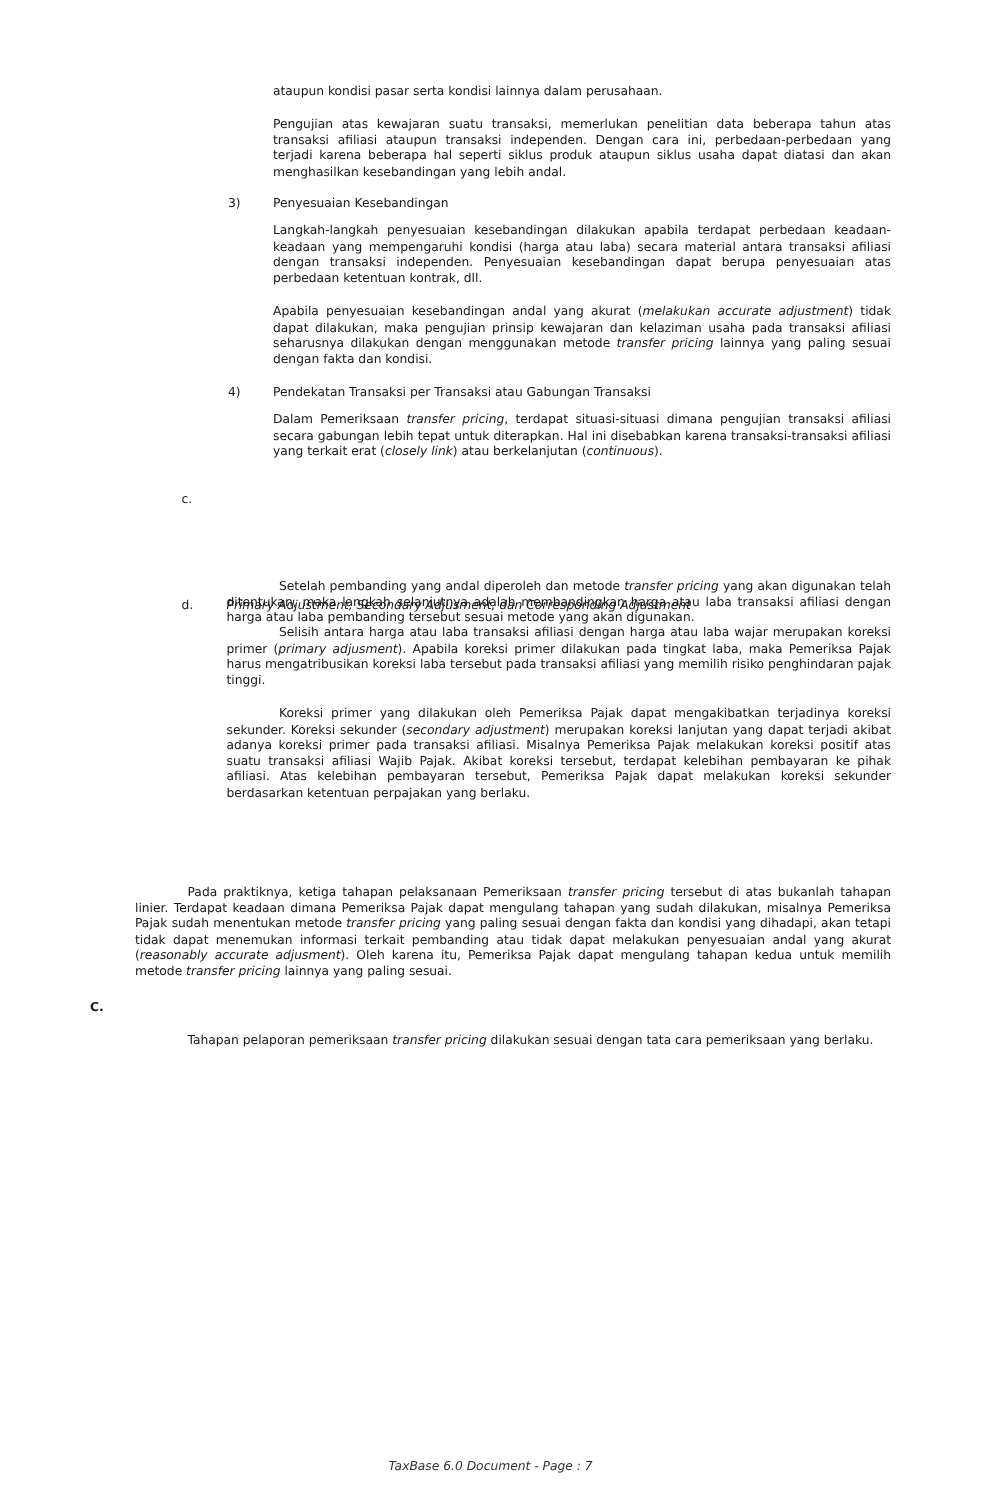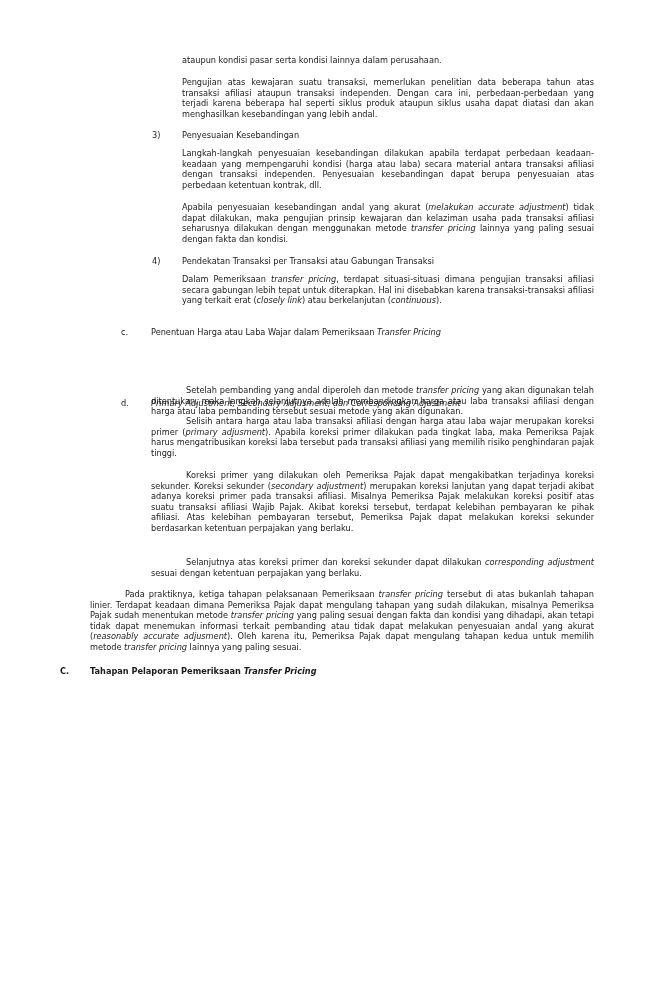--- a/index.html
+++ b/index.html
@@ -39,48 +39,43 @@
   </div>
 
   <span class="num" style="left:152px; top:256px;">4)</span>
   <div class="blk" style="left:182px; top:256px; width:412px;">Pendekatan Transaksi per Transaksi atau Gabungan Transaksi</div>
 
   <div class="blk" style="left:182px; top:274px; width:412px;">
     <p><span>Dalam Pemeriksaan </span><i>transfer pricing</i><span>, terdapat situasi-situasi dimana pengujian transaksi afiliasi secara gabungan lebih tepat untuk diterapkan. Hal ini disebabkan karena transaksi-transaksi afiliasi yang terkait erat (</span><i>closely link</i><span>) atau berkelanjutan (</span><i>continuous</i><span>).</span></p>
   </div>
 
   <span class="num" style="left:121px; top:327px;">c.</span>
-  <div class="blk" style="left:151px; top:327px; width:443px;">
-    <span>Penentuan Harga atau Laba Wajar dalam Pemeriksaan </span><i>Transfer Pricing</i>
-  </div>
 
   <div class="blk" style="left:151px; top:345px; width:443px;margin-top:40px;">
     <p class="ind"><span>Setelah pembanding yang andal diperoleh dan metode </span><i>transfer pricing</i><span> yang akan digunakan telah ditentukan, maka langkah selanjutnya adalah membandingkan harga atau laba transaksi afiliasi dengan harga atau laba pembanding tersebut sesuai metode yang akan digunakan.</span></p>
   </div>
 
   <span class="num" style="left:121px; top:398px;">d.</span>
   <div class="blk" style="left:151px; top:398px; width:443px;">
     <i>Primary Adjustment, Secondary Adjusment, dan Corresponding Adjustment</i>
   </div>
 
   <div class="blk" style="left:151px; top:416px; width:443px;">
     <p class="ind"><span>Selisih antara harga atau laba transaksi afiliasi dengan harga atau laba wajar merupakan koreksi primer (</span><i>primary adjusment</i><span>). Apabila koreksi primer dilakukan pada tingkat laba, maka Pemeriksa Pajak harus mengatribusikan koreksi laba tersebut pada transaksi afiliasi yang memilih risiko penghindaran pajak tinggi.</span></p>
   </div>
 
   <div class="blk" style="left:151px; top:470px; width:443px;">
     <p class="ind"><span>Koreksi primer yang dilakukan oleh Pemeriksa Pajak dapat mengakibatkan terjadinya koreksi sekunder. Koreksi sekunder (</span><i>secondary adjustment</i><span>) merupakan koreksi lanjutan yang dapat terjadi akibat adanya koreksi primer pada transaksi afiliasi. Misalnya Pemeriksa Pajak melakukan koreksi positif atas suatu transaksi afiliasi Wajib Pajak. Akibat koreksi tersebut, terdapat kelebihan pembayaran ke pihak afiliasi. Atas kelebihan pembayaran tersebut, Pemeriksa Pajak dapat melakukan koreksi sekunder berdasarkan ketentuan perpajakan yang berlaku.</span></p>
   </div>
 
-  <div class="blk" style="left:151px; top:557px; width:443px;">
-    <p class="ind"><span>Selanjutnya atas koreksi primer dan koreksi sekunder dapat dilakukan </span><i>corresponding adjustment</i><span> sesuai dengan ketentuan perpajakan yang berlaku.</span></p>
-  </div>
 
   <div class="blk" style="left:90px; top:589px; width:504px;">
     <p class="ind"><span>Pada praktiknya, ketiga tahapan pelaksanaan Pemeriksaan </span><i>transfer pricing</i><span> tersebut di atas bukanlah tahapan linier. Terdapat keadaan dimana Pemeriksa Pajak dapat mengulang tahapan yang sudah dilakukan, misalnya Pemeriksa Pajak sudah menentukan metode </span><i>transfer pricing</i><span> yang paling sesuai dengan fakta dan kondisi yang dihadapi, akan tetapi tidak dapat menemukan informasi terkait pembanding atau tidak dapat melakukan penyesuaian andal yang akurat (</span><i>reasonably accurate adjusment</i><span>). Oleh karena itu, Pemeriksa Pajak dapat mengulang tahapan kedua untuk memilih metode </span><i>transfer pricing</i><span> lainnya yang paling sesuai.</span></p>
   </div>
 
   <span class="num bold" style="left:60px; top:666px;">C.</span>
-  <div class="blk bold" style="left:90px; top:666px; width:504px;">
-    <span>Tahapan Pelaporan Pemeriksaan </span><i>Transfer Pricing</i>
+
+  <div class="blk" style="left:90px; top:688px; width:504px;">
+    <p class="ind"><span>Tahapan pelaporan pemeriksaan </span><i>transfer pricing</i><span> dilakukan sesuai dengan tata cara pemeriksaan yang berlaku.</span></p>
   </div>
 
-
+  <div class="footer">TaxBase 6.0 Document - Page : 7</div>
 </div>
 
 </body></html>

